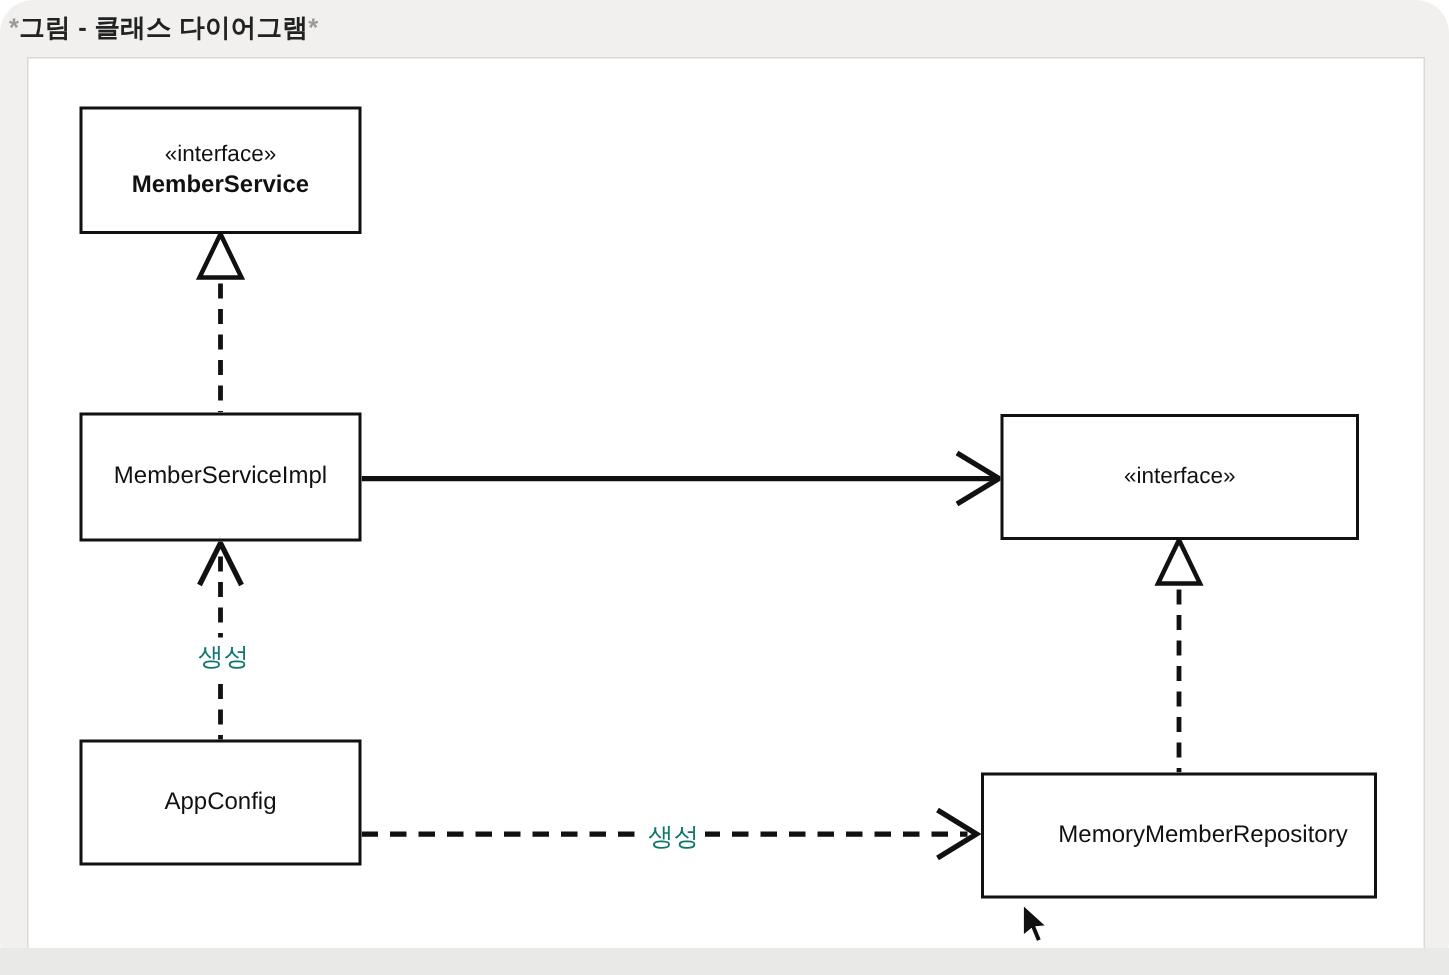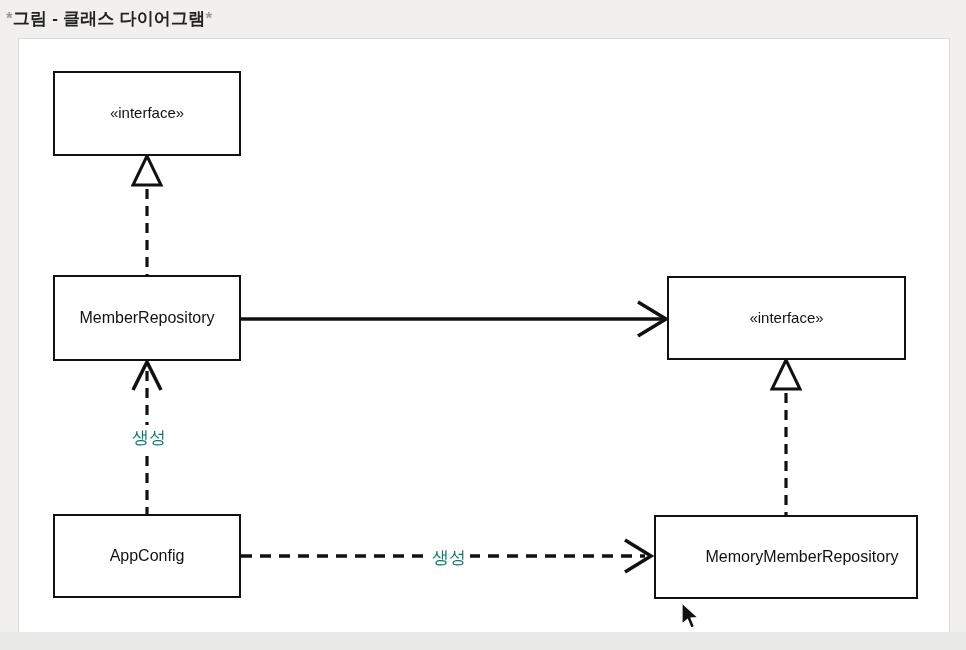--- a/index.html
+++ b/index.html
@@ -5,20 +5,21 @@
   * { margin: 0; padding: 0; box-sizing: border-box; }
   html, body {
     width: 966px; height: 650px;
     font-family: "Liberation Sans", "DejaVu Sans", sans-serif;
     overflow: hidden;
   }
   .page {
     position: relative;
     width: 966px; height: 650px;
     background: #f1f0ee;
+    border-radius: 22px;
   }
   .bottom-strip {
     position: absolute; left: 0; top: 632px;
     width: 966px; height: 18px;
     background: #e9e9e7;
   }
   .caption {
     position: absolute; left: 6px; top: 7px;
     font-size: 17px; font-weight: bold;
     letter-spacing: 0.2px;
@@ -46,21 +47,21 @@
     justify-content: center;
     line-height: 1.35;
     color: #111111;
   }
   .uml-box .stereotype { font-size: 15px; font-weight: normal; }
   .uml-box .iface-name { font-size: 16px; font-weight: bold; }
   .uml-box .class-name { font-size: 16px; font-weight: normal; }
   #box-member-service        { left: 34px;  top: 32px;  width: 188px; height: 85px; }
   #box-member-service-impl   { left: 34px;  top: 236px; width: 188px; height: 86px; }
   #box-member-repository     { left: 648px; top: 237px; width: 239px; height: 84px; }
-  #box-app-config            { left: 34px;  top: 475px; width: 188px; height: 84px; text-align: right; }
+  #box-app-config            { left: 34px;  top: 454px; width: 188px; height: 84px; text-align: right; }
   #box-memory-member-repo    { left: 635px; top: 476px; width: 264px; height: 84px; padding-left: 32px; }
   .edge-label {
     position: absolute;
     background: #ffffff;
     color: #0f766e;
     font-size: 17px;
     padding: 1px 3px;
     white-space: nowrap;
   }
   #label-create-vertical   { left: 110px; top: 386px; width: 38px; text-align: center; }
@@ -90,24 +91,25 @@
       <polyline points="114,351 128,323 142,351" fill="none" stroke="#111111" stroke-width="3.5"></polyline>
 
       <line x1="222" y1="517" x2="626" y2="517" stroke="#111111" stroke-width="3.5" stroke-dasharray="11 8"></line>
       <polyline points="606,501 632,517 606,533" fill="none" stroke="#111111" stroke-width="3.5"></polyline>
 
       <polygon points="663,564 663,585 668.5,580.5 672,589 675.5,587.5 672,579 679,578.5" fill="#111111" stroke="#ffffff" stroke-width="1.2"></polygon>
     </svg>
 
     <div class="uml-box" id="box-member-service">
       <span class="stereotype">«interface»</span>
+      <span class="iface-name">MemberService</span>
     </div>
 
     <div class="uml-box" id="box-member-service-impl">
-      <span class="class-name">MemberRepository</span>
+      <span class="class-name">MemberServiceImpl</span>
     </div>
 
     <div class="uml-box" id="box-member-repository">
       <span class="stereotype">«interface»</span>
     </div>
 
     <div class="uml-box" id="box-app-config">
       <span class="class-name">AppConfig</span>
     </div>
 

